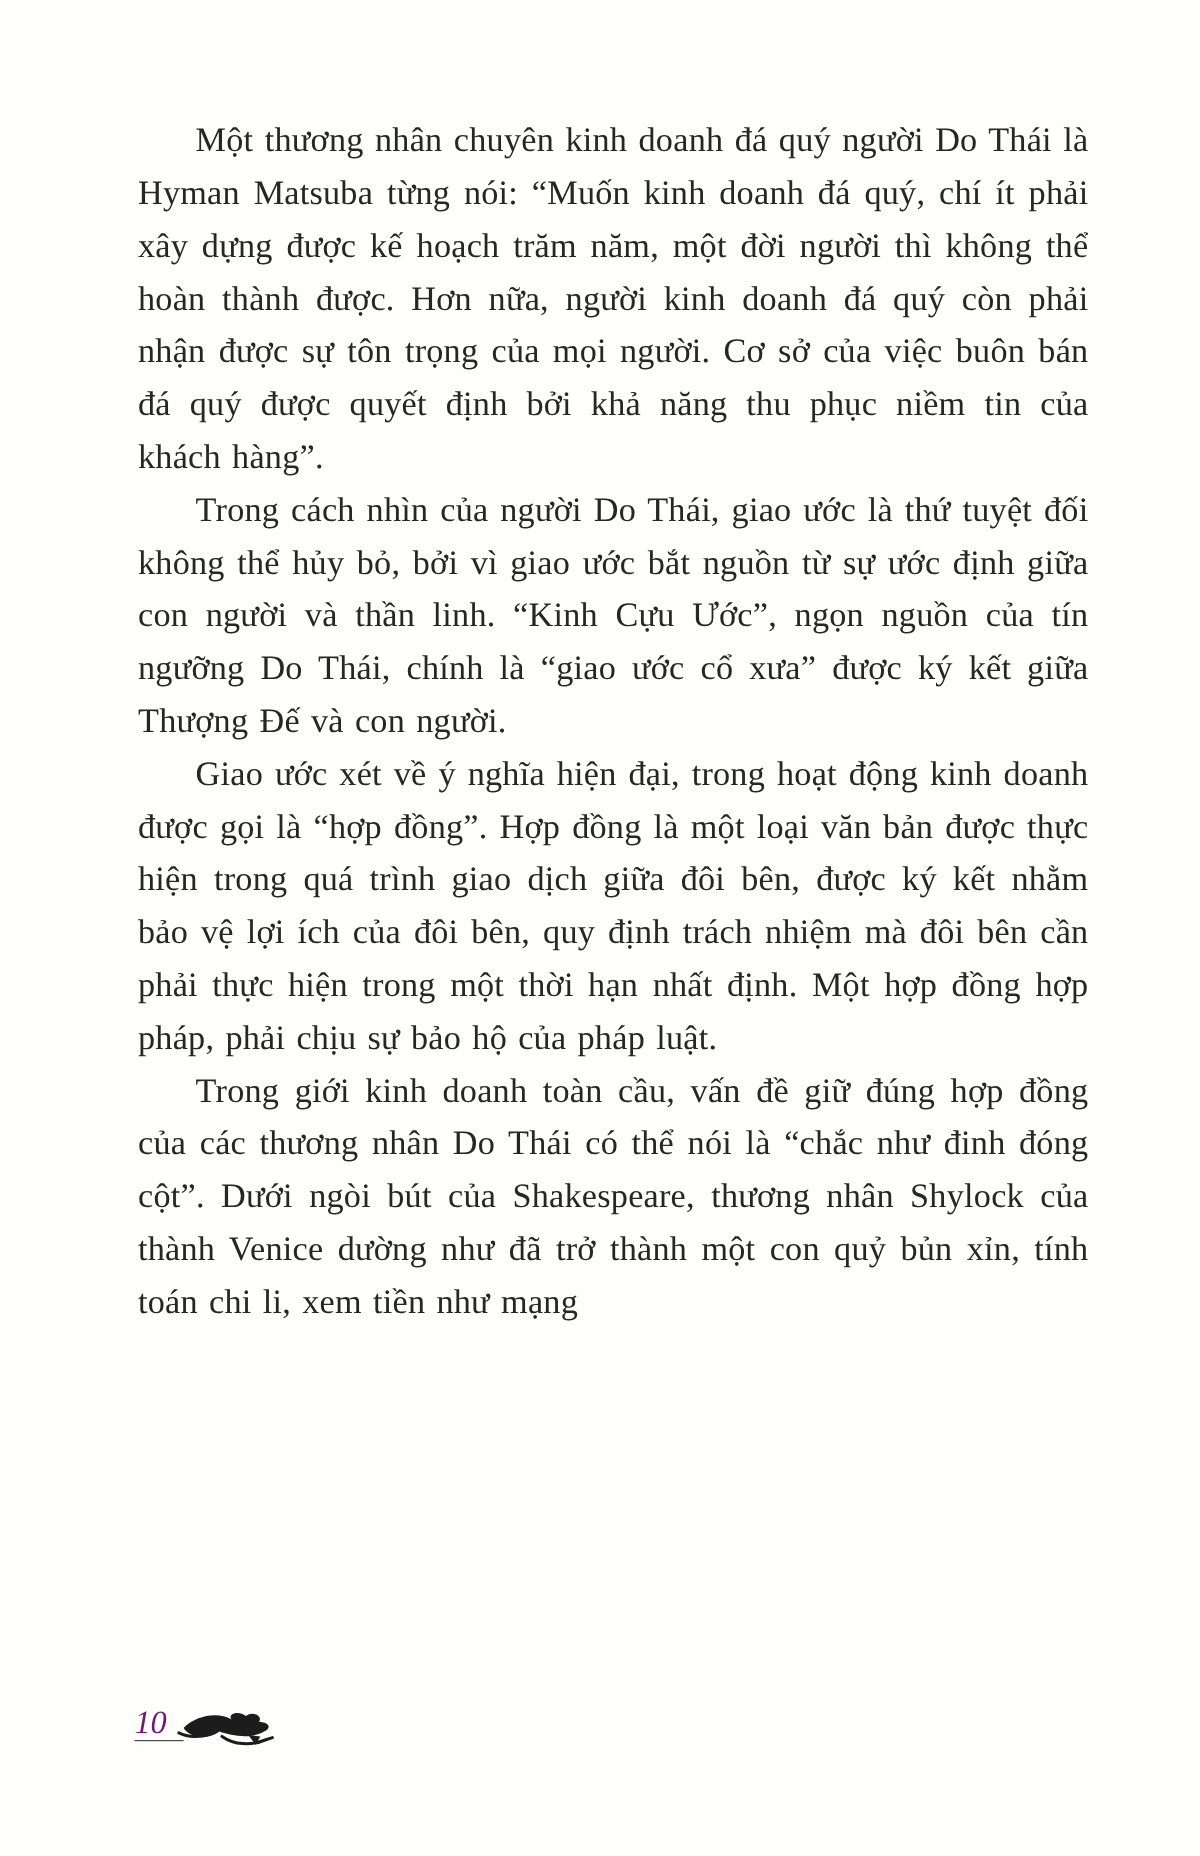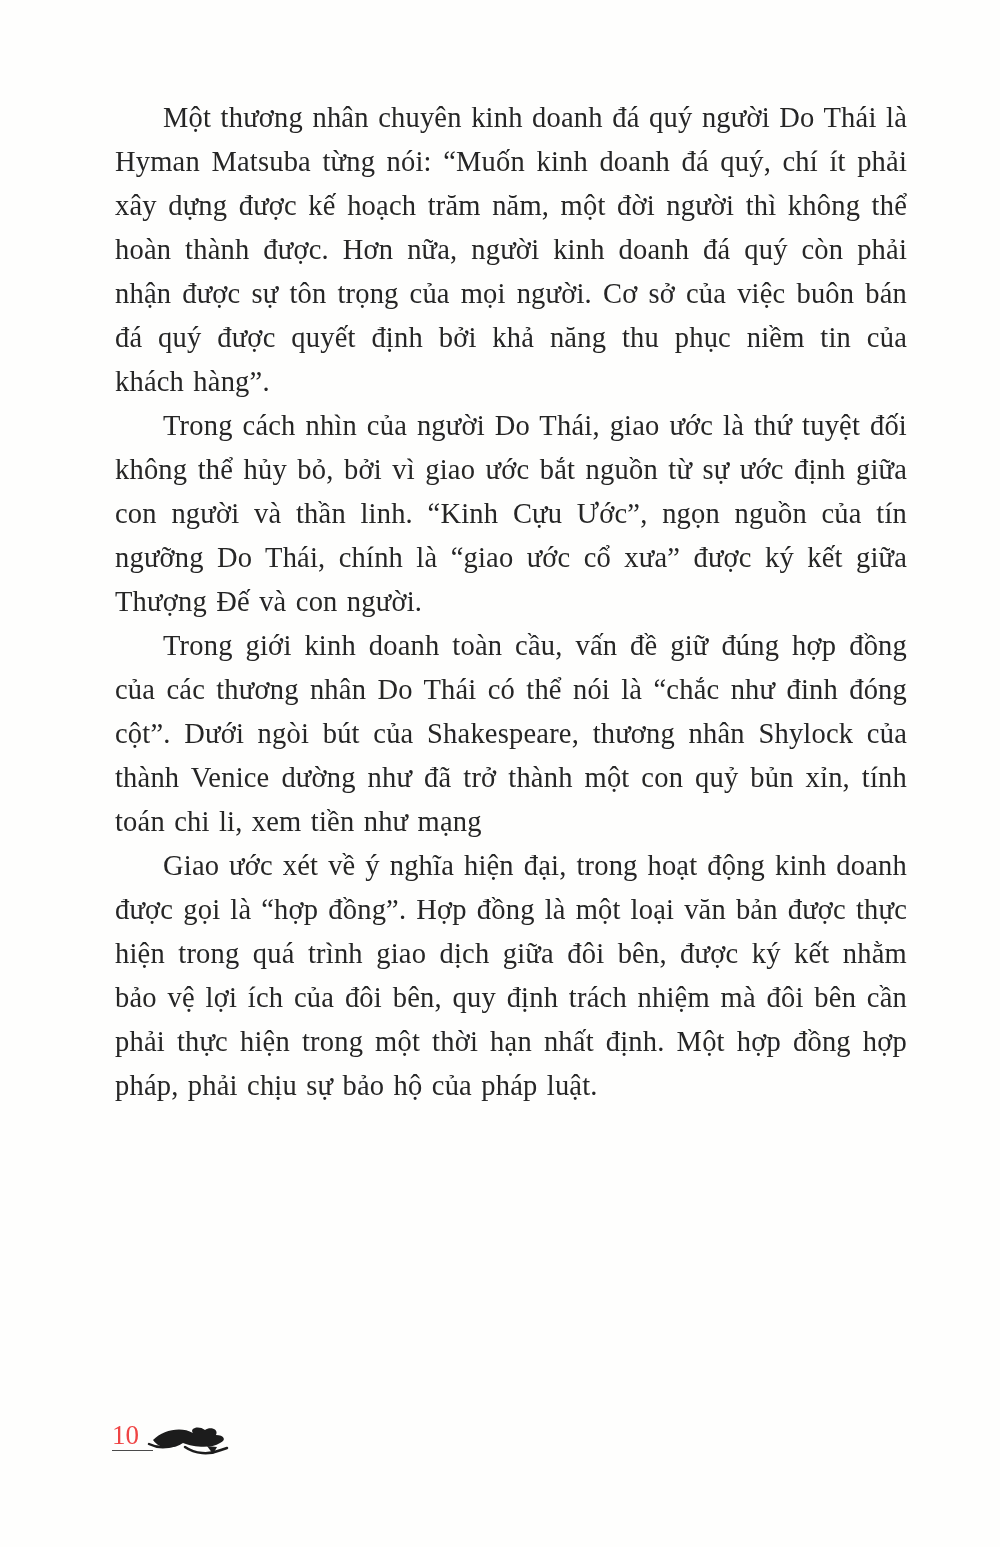--- a/index.html
+++ b/index.html
@@ -35,39 +35,40 @@
   .footer {
     position: absolute;
     left: 112px;
     top: 1420px;
     display: flex;
     align-items: flex-start;
   }
   .page-number {
     font-size: 27px;
     line-height: 30px;
-    color: #ef4444;
+    color: #701a75;
     border-bottom: 1.5px solid #4a4a4a;
     padding-right: 14px;
+    font-style: italic;
   }
   .ornament {
     margin-left: -6px;
     margin-top: 4px;
   }
 </style>
 </head>
 <body>
 
 <div class="page">
 
   <div class="text-block">
     <p>Một thương nhân chuyên kinh doanh đá quý người Do Thái là Hyman Matsuba từng nói: “Muốn kinh doanh đá quý, chí ít phải xây dựng được kế hoạch trăm năm, một đời người thì không thể hoàn thành được. Hơn nữa, người kinh doanh đá quý còn phải nhận được sự tôn trọng của mọi người. Cơ sở của việc buôn bán đá quý được quyết định bởi khả năng thu phục niềm tin của khách hàng”.</p>
     <p>Trong cách nhìn của người Do Thái, giao ước là thứ tuyệt đối không thể hủy bỏ, bởi vì giao ước bắt nguồn từ sự ước định giữa con người và thần linh. “Kinh Cựu Ước”, ngọn nguồn của tín ngưỡng Do Thái, chính là “giao ước cổ xưa” được ký kết giữa Thượng Đế và con người.</p>
+    <p>Giao ước xét về ý nghĩa hiện đại, trong hoạt động kinh doanh được gọi là “hợp đồng”. Hợp đồng là một loại văn bản được thực hiện trong quá trình giao dịch giữa đôi bên, được ký kết nhằm bảo vệ lợi ích của đôi bên, quy định trách nhiệm mà đôi bên cần phải thực hiện trong một thời hạn nhất định. Một hợp đồng hợp pháp, phải chịu sự bảo hộ của pháp luật.</p>
     <p>Trong giới kinh doanh toàn cầu, vấn đề giữ đúng hợp đồng của các thương nhân Do Thái có thể nói là “chắc như đinh đóng cột”. Dưới ngòi bút của Shakespeare, thương nhân Shylock của thành Venice dường như đã trở thành một con quỷ bủn xỉn, tính toán chi li, xem tiền như mạng</p>
-    <p>Giao ước xét về ý nghĩa hiện đại, trong hoạt động kinh doanh được gọi là “hợp đồng”. Hợp đồng là một loại văn bản được thực hiện trong quá trình giao dịch giữa đôi bên, được ký kết nhằm bảo vệ lợi ích của đôi bên, quy định trách nhiệm mà đôi bên cần phải thực hiện trong một thời hạn nhất định. Một hợp đồng hợp pháp, phải chịu sự bảo hộ của pháp luật.</p>
   </div>
 
   <div class="footer">
     <span class="page-number">10</span>
     <span class="ornament">
       <svg width="84" height="36" viewBox="0 0 84 36" aria-hidden="true">
         <path d="M6 16 C 16 6, 34 2, 46 9 C 42 4, 52 1, 58 6 C 63 2, 72 5, 69 11 C 77 11, 80 16, 73 19 C 64 25, 46 23, 36 19 C 26 26, 12 25, 6 16 Z" fill="#1c1c1c"></path>
         <path d="M2 20 C 10 24, 20 24, 28 21" stroke="#1c1c1c" stroke-width="2.5" fill="none" stroke-linecap="round"></path>
         <path d="M38 23 C 48 30, 62 31, 74 26 L 80 24" stroke="#1c1c1c" stroke-width="2.5" fill="none" stroke-linecap="round"></path>
         <path d="M60 22 L 66 30 L 70 23 Z" fill="#1c1c1c"></path>

